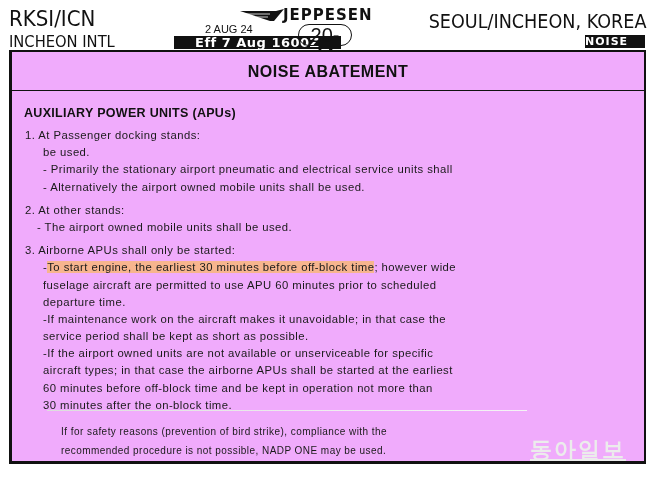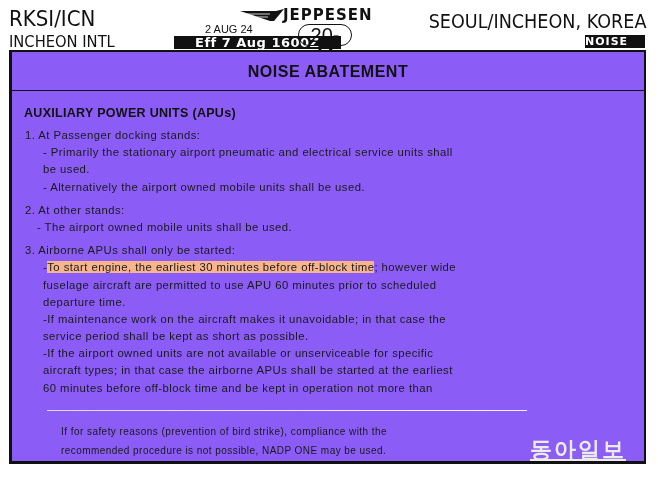--- a/index.html
+++ b/index.html
@@ -43,21 +43,21 @@
     }
     .hdr-noise {
       position: absolute; left: 585px; top: 35px; width: 60px; height: 13px;
       background: #111; color: #fff; font-weight: bold; font-size: 11px;
       text-align: left; line-height: 13px; letter-spacing: 1px;
       font-family: "DejaVu Sans", sans-serif;
     }
     .frame {
       position: absolute; left: 9px; top: 50px; width: 637px; height: 414px;
       border: 2px solid #111; border-left-width: 3px; border-bottom-width: 3px;
-      box-sizing: border-box; background: #8b5cf6;
+      box-sizing: border-box; background: #f0abfc;
     }
     .title-band {
       position: absolute; left: 0; top: 0; right: 0; height: 38px;
       border-bottom: 1.5px solid #111; text-align: center;
       font-weight: bold; font-size: 16px; line-height: 40px; letter-spacing: 0.5px;
     }
     .section-head {
       position: absolute; left: 12px; top: 54px; font-weight: bold; font-size: 12.5px;
       letter-spacing: 0.3px;
     }
@@ -107,36 +107,37 @@
 
 <div class="hdr-right-city">SEOUL/INCHEON, KOREA</div>
 <div class="hdr-noise">NOISE</div>
 
 <div class="frame">
   <div class="title-band">NOISE ABATEMENT</div>
   <div class="section-head">AUXILIARY POWER UNITS (APUs)</div>
 
   <div class="body-text">
     <div class="ln i0">1. At Passenger docking stands:</div>
+    <div class="ln i1">be used.</div>
     <div class="ln i1">- Primarily the stationary airport pneumatic and electrical service units shall</div>
-    <div class="ln i1">be used.</div>
     <div class="ln i1">- Alternatively the airport owned mobile units shall be used.</div>
     <div class="gap"></div>
     <div class="ln i0">2. At other stands:</div>
     <div class="ln i1" style="padding-left:12px"> - The airport owned mobile units shall be used.</div>
     <div class="gap"></div>
     <div class="ln i0">3. Airborne APUs shall only be started:</div>
     <div class="ln i1"><span>-</span><span class="hl">To start engine, the earliest 30 minutes before off-block time</span><span>; however wide</span></div>
     <div class="ln i1">fuselage aircraft are permitted to use APU 60 minutes prior to scheduled</div>
     <div class="ln i1">departure time.</div>
     <div class="ln i1">-If maintenance work on the aircraft makes it unavoidable; in that case the</div>
     <div class="ln i1">service period shall be kept as short as possible.</div>
     <div class="ln i1">-If the airport owned units are not available or unserviceable for specific</div>
     <div class="ln i1">aircraft types; in that case the airborne APUs shall be started at the earliest</div>
     <div class="ln i1">60 minutes before off-block time and be kept in operation not more than</div>
+    <div class="ln i1">30 minutes after the on-block time.</div>
   </div>
 
   <div class="faint-line"></div>
 
   <div class="footer-text">
     <div>If for safety reasons (prevention of bird strike), compliance with the</div>
     <div>recommended procedure is not possible, NADP ONE may be used.</div>
   </div>
 </div>
 

